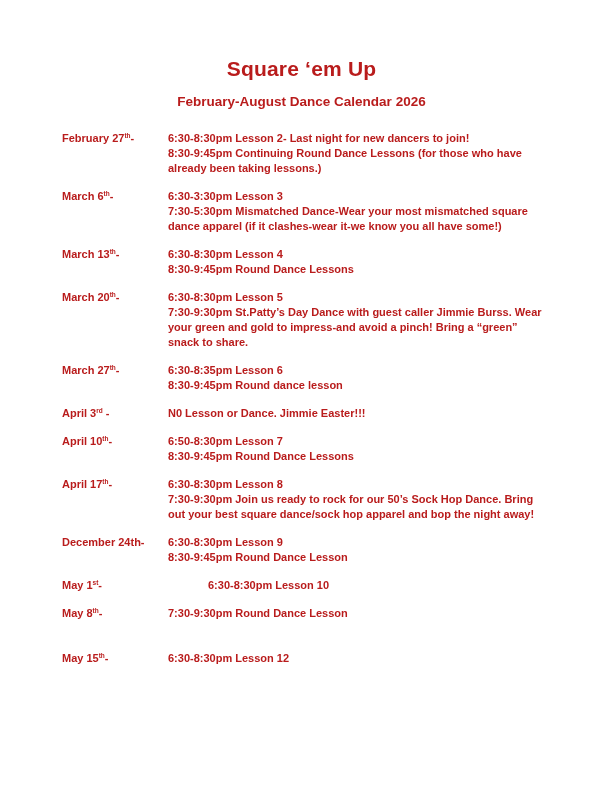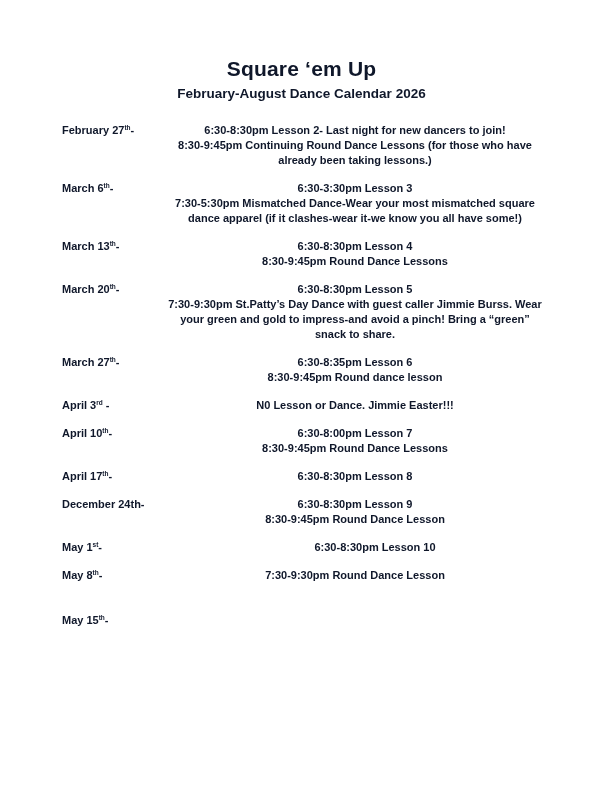--- a/index.html
+++ b/index.html
@@ -5,36 +5,36 @@
   html, body {
     margin: 0;
     padding: 0;
     background: #ffffff;
   }
   .page {
     position: relative;
     width: 603px;
     height: 786px;
     background: #ffffff;
-    color: #0f172a;
+    color: #b91c1c;
     font-family: "Liberation Sans", "DejaVu Sans", sans-serif;
     font-weight: 700;
     overflow: hidden;
     box-sizing: border-box;
   }
   .doc-title {
     margin: 0;
     padding-top: 57px;
     text-align: center;
     font-size: 21px;
     line-height: 24px;
     letter-spacing: 0.2px;
   }
   .doc-subtitle {
-    margin: 0;
+    margin: 8px;
     padding-top: 5px;
     text-align: center;
     font-size: 13.5px;
     line-height: 16px;
   }
   .events {
     margin: 21px 0 0 62px;
   }
   .event {
     display: flex;
@@ -52,21 +52,20 @@
     white-space: pre;
   }
   .event-date sup {
     font-size: 6.5px;
     line-height: 0;
     vertical-align: 4px;
     letter-spacing: 0;
   }
   .event-body {
     width: 374px;
-    text-align: center;
   }
   .event-line.indent {
     padding-left: 40px;
   }
 </style>
 </head>
 <body>
 
 <div class="page">
   <h1 class="doc-title">Square ‘em Up</h1>
@@ -109,28 +108,29 @@
       </div>
       <div class="event">
         <div class="event-date">April 3<sup>rd</sup> -</div>
         <div class="event-body">
           <div class="event-line">N0 Lesson or Dance. Jimmie Easter!!!</div>
         </div>
       </div>
       <div class="event">
         <div class="event-date">April 10<sup>th</sup>-</div>
         <div class="event-body">
-          <div class="event-line">6:30-8:00pm Lesson 7</div>
+          <div class="event-line">6:50-8:30pm Lesson 7</div>
           <div class="event-line">8:30-9:45pm Round Dance Lessons</div>
         </div>
       </div>
       <div class="event">
         <div class="event-date">April 17<sup>th</sup>-</div>
         <div class="event-body">
           <div class="event-line">6:30-8:30pm Lesson 8</div>
+          <div class="event-line">7:30-9:30pm Join us ready to rock for our 50’s Sock Hop Dance. Bring out your best square dance/sock hop apparel and bop the night away!</div>
         </div>
       </div>
       <div class="event">
         <div class="event-date">December 24th-</div>
         <div class="event-body">
           <div class="event-line">6:30-8:30pm Lesson 9</div>
           <div class="event-line">8:30-9:45pm Round Dance Lesson</div>
         </div>
       </div>
       <div class="event">
@@ -140,15 +140,18 @@
         </div>
       </div>
       <div class="event">
         <div class="event-date">May 8<sup>th</sup>-</div>
         <div class="event-body">
           <div class="event-line">7:30-9:30pm Round Dance Lesson</div>
         </div>
       </div>
       <div class="event extra-gap">
         <div class="event-date">May 15<sup>th</sup>-</div>
+        <div class="event-body">
+          <div class="event-line">6:30-8:30pm Lesson 12</div>
+        </div>
       </div>
     </div>
 </div>
 
 </body></html>

